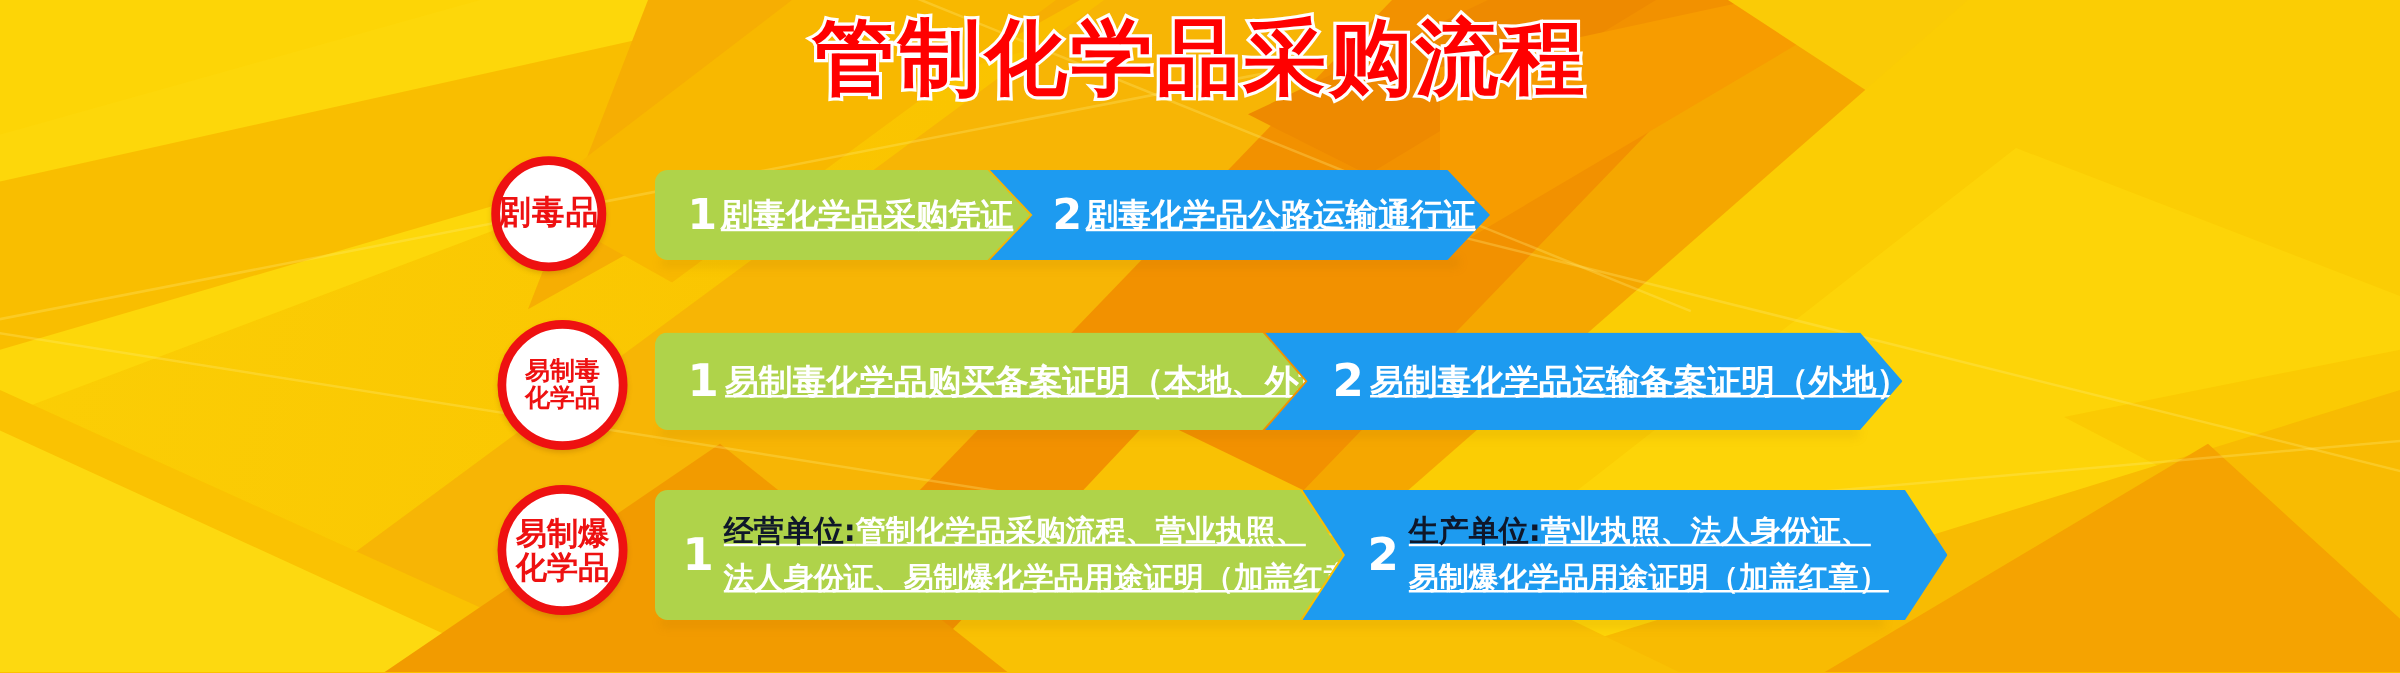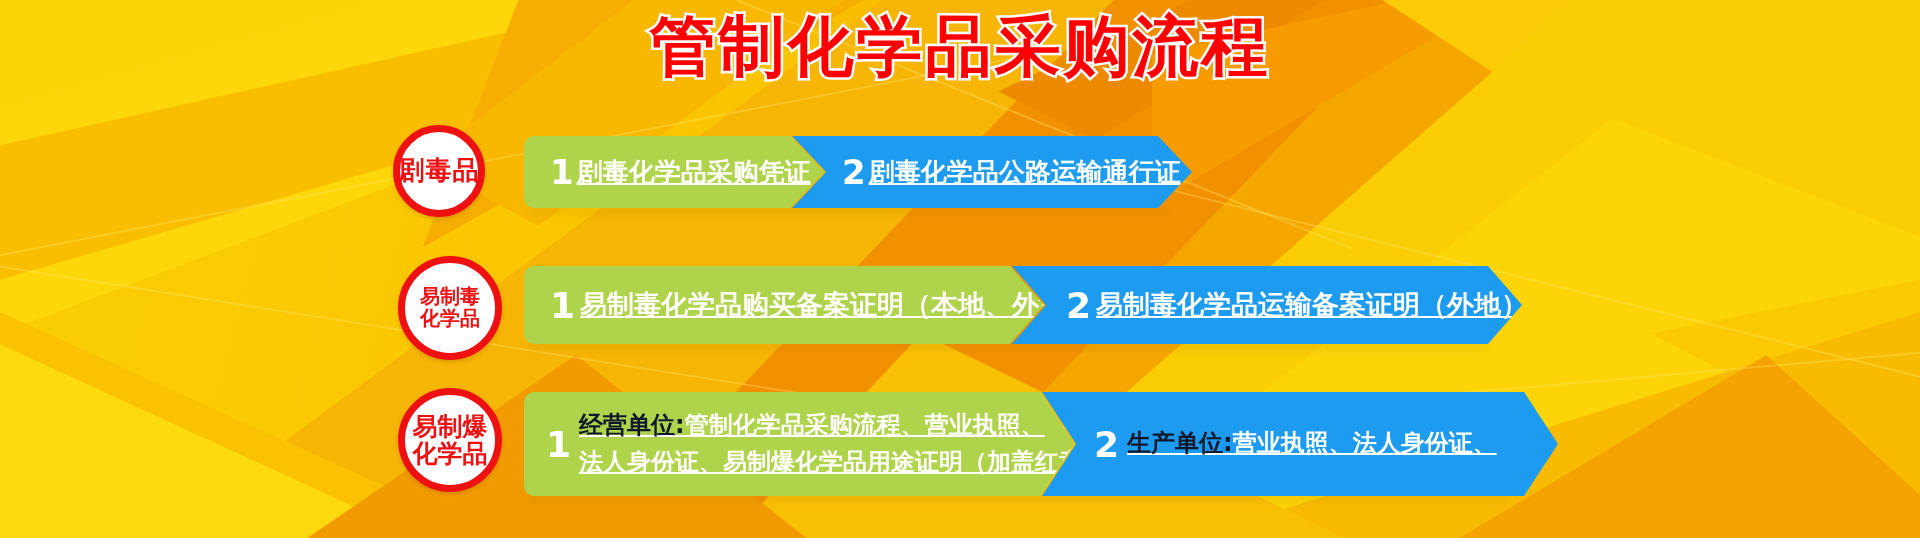--- a/index.html
+++ b/index.html
@@ -283,18 +283,19 @@
         </span>
       </div>
     </div>
     <div class="chev blue second notched">
       <div class="chev-inner">
         <span class="step-num">2</span>
         <span class="step-text">
           <span class="ln">
             <span class="hl">生产单位:</span><span>营业执照、法人身份证、</span>
           </span>
+          <span class="ln">易制爆化学品用途证明（加盖红章）</span>
         </span>
       </div>
     </div>
   </div>
 
 </div>
 
 </body></html>

